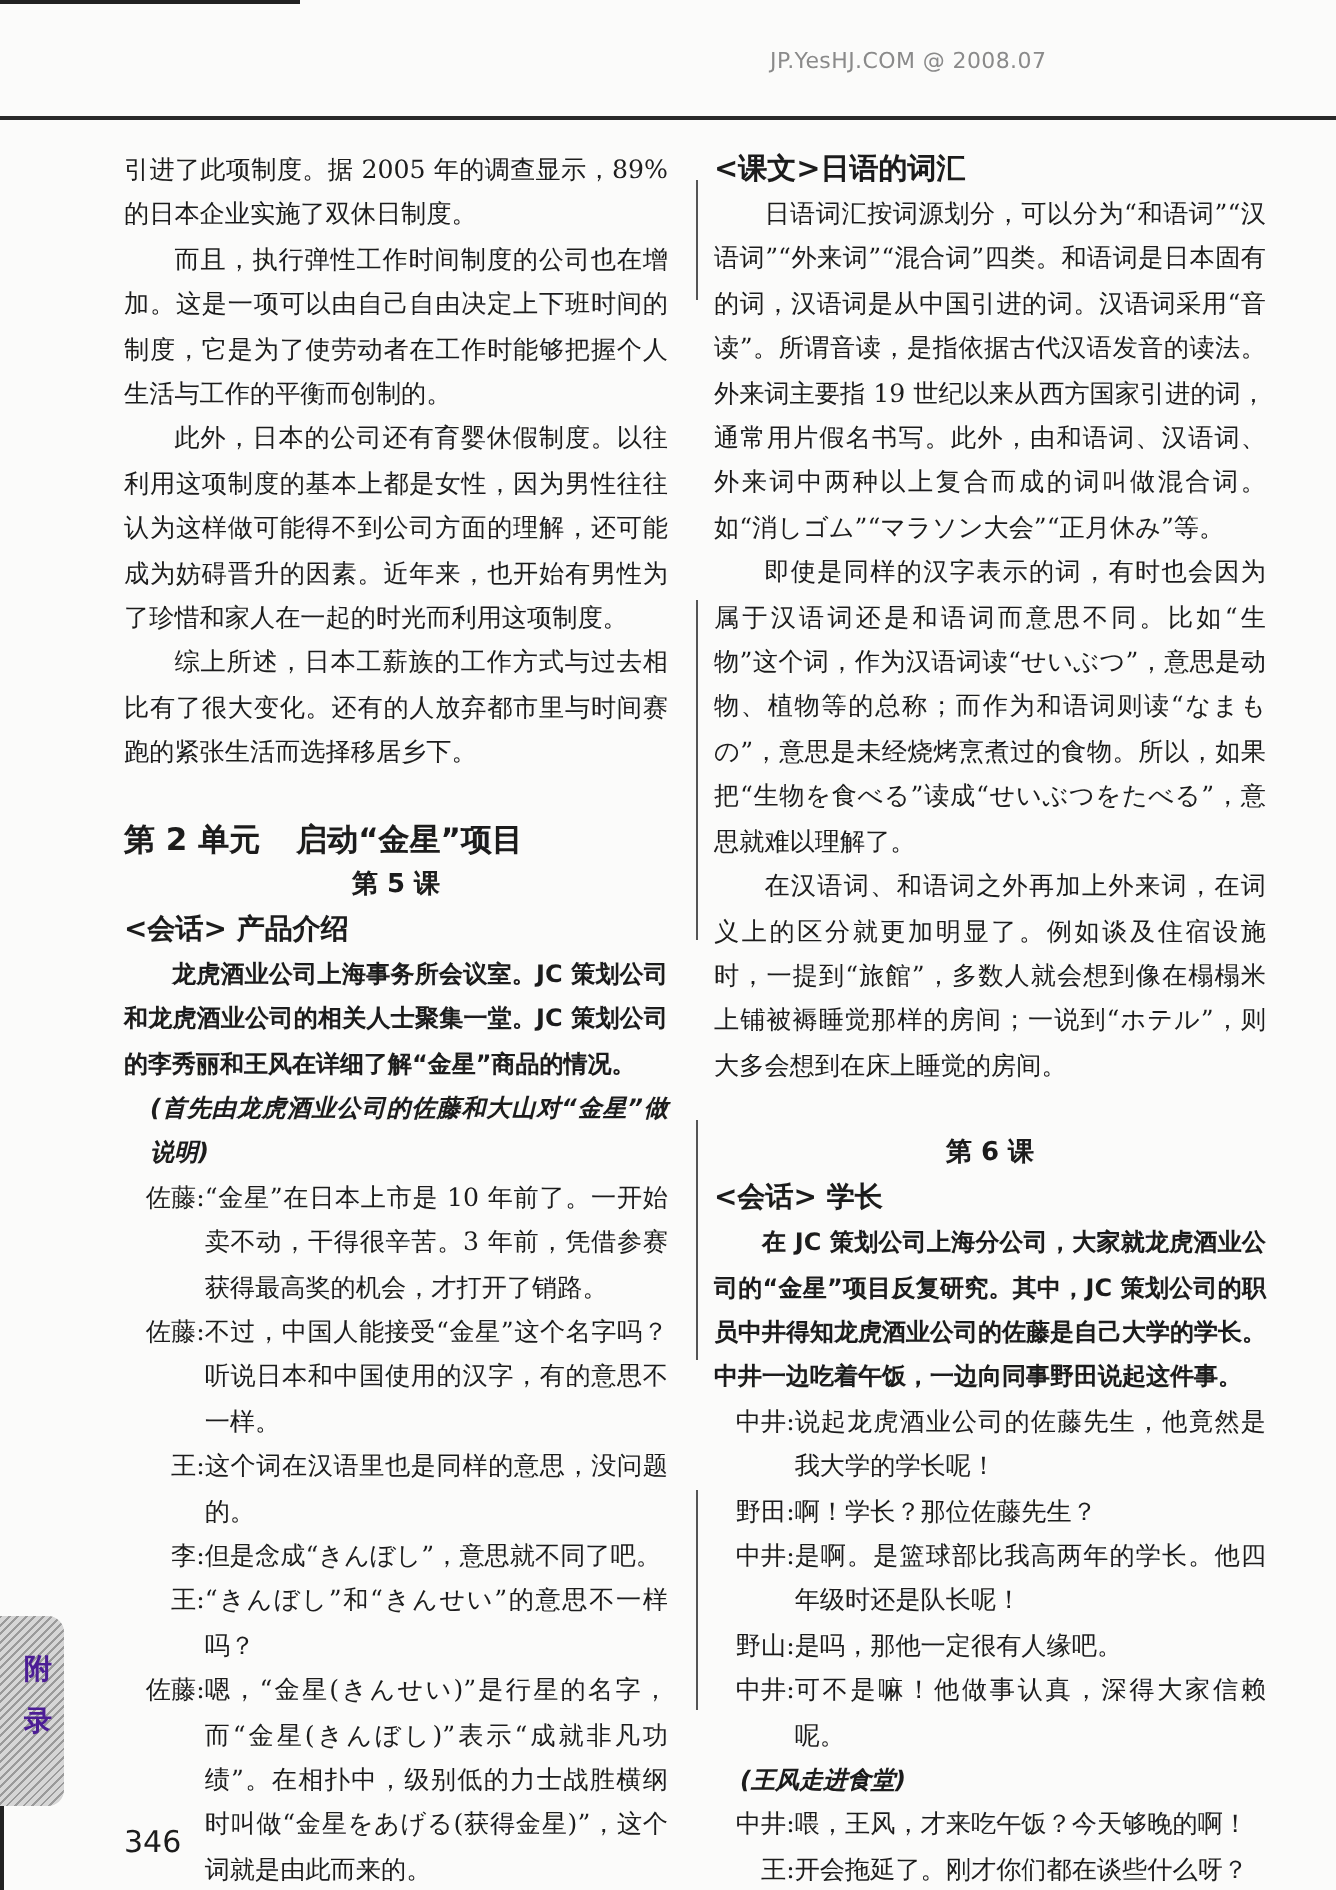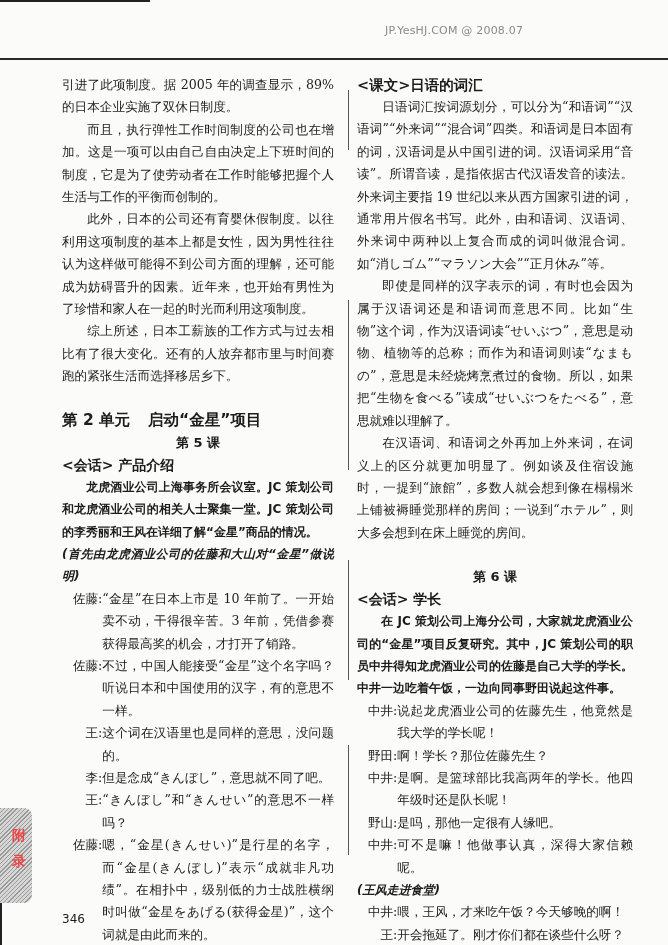--- a/index.html
+++ b/index.html
@@ -13,30 +13,30 @@
   .col.left { left:62px; top:74px; width:272px; }
   .col.right { left:357px; top:74px; width:276px; }
   .vline { position:absolute; left:348px; width:1px; background:#555; }
   p { margin:0; text-align:justify; }
   .indent { text-indent:2em; }
   .h-unit { font-family:"DejaVu Sans","Liberation Sans",sans-serif; font-weight:bold; font-size:15.5px; margin-top:14px; line-height:24px; }
   .h-unit .sp { display:inline-block; width:18px; }
   .h-lesson { font-family:"DejaVu Sans","Liberation Sans",sans-serif; font-weight:bold; font-size:13px; line-height:22px;text-align:center; }
   .h-conv { font-family:"DejaVu Sans","Liberation Sans",sans-serif; font-weight:bold; font-size:14px; line-height:22px; }
   .intro { font-family:"DejaVu Sans","Liberation Sans",sans-serif; font-weight:bold; font-size:12px; line-height:22.4px; text-indent:2em; text-align:justify; }
-  .stage { font-family:"DejaVu Sans","Liberation Sans",sans-serif; font-weight:bold; font-style:italic; font-size:12px; line-height:22.4px; }
+  .stage { font-family:"DejaVu Sans","Liberation Sans",sans-serif; font-weight:bold; font-style:italic; font-size:12px; line-height:22.4px;margin-left:13px; }
   .line { display:flex; }
   .spk { flex:0 0 auto; width:3.2em; text-align:right; white-space:nowrap; }
   .txt { flex:1; text-align:justify; }
   .tab { position:absolute; left:0; top:808px; width:32px; height:95px; border-radius:0 8px 8px 0;
          background:repeating-linear-gradient(135deg,#9a9a9a 0 1px,#d6d6d6 1px 3px); }
   .tab-text { position:absolute; left:12px; top:822px; width:14px; font-family:"DejaVu Sans","Liberation Sans",sans-serif;
-              font-weight:bold; font-size:14px; line-height:26px; color:#ef4444; }
+              font-weight:bold; font-size:14px; line-height:26px; color:#4c1d95; }
   .tab-bar { position:absolute; left:0; top:903px; width:2px; height:42px; background:#222; }
-  .pagenum { position:absolute; left:62px; top:912px; font-family:"DejaVu Sans","Liberation Sans",sans-serif; font-size:12px; }
+  .pagenum { position:absolute; left:62px; top:912px; font-family:"DejaVu Sans","Liberation Sans",sans-serif; font-size:15px; }
   .gap { height:14px; }
 </style>
 </head>
 <body>
 
 <div class="topline1"></div>
 <div class="watermark">JP.YesHJ.COM @ 2008.07</div>
 <div class="rule"></div>
 
 <div class="vline" style="top:90px;height:60px;"></div>

